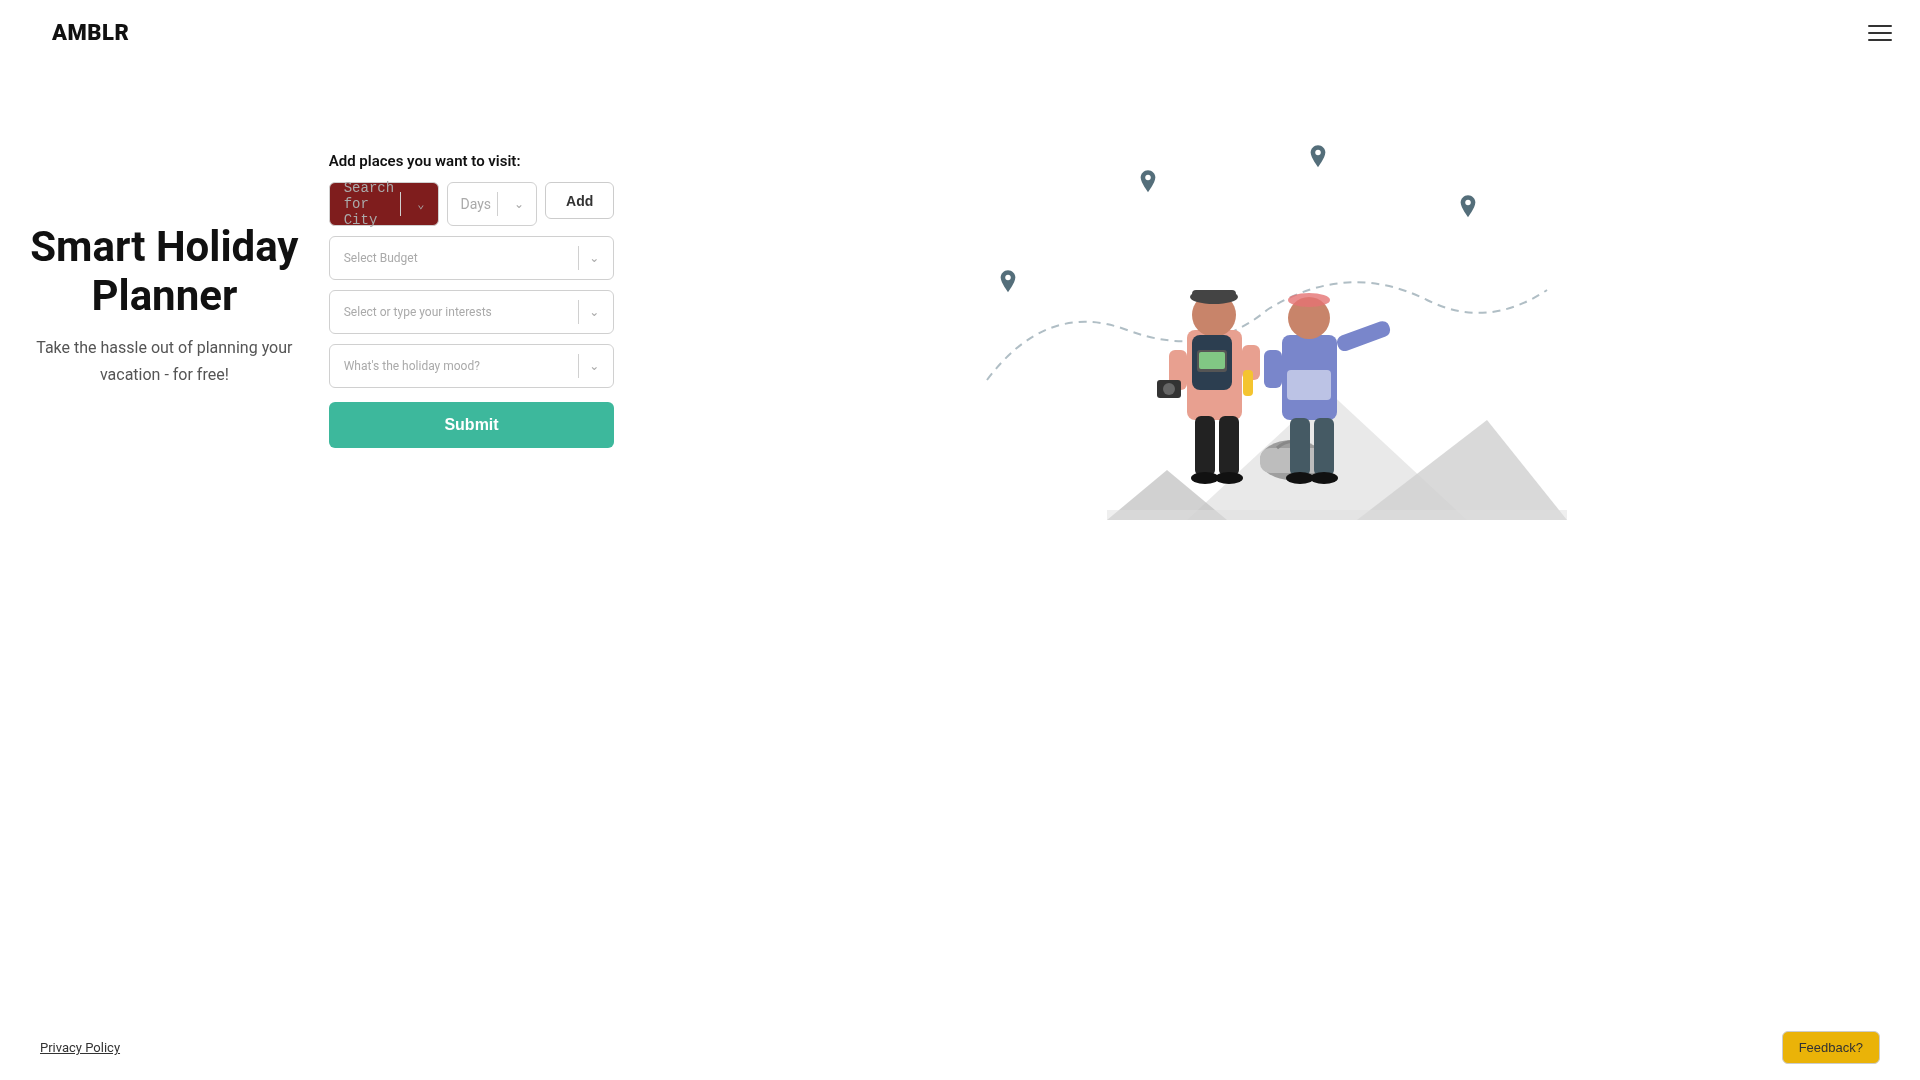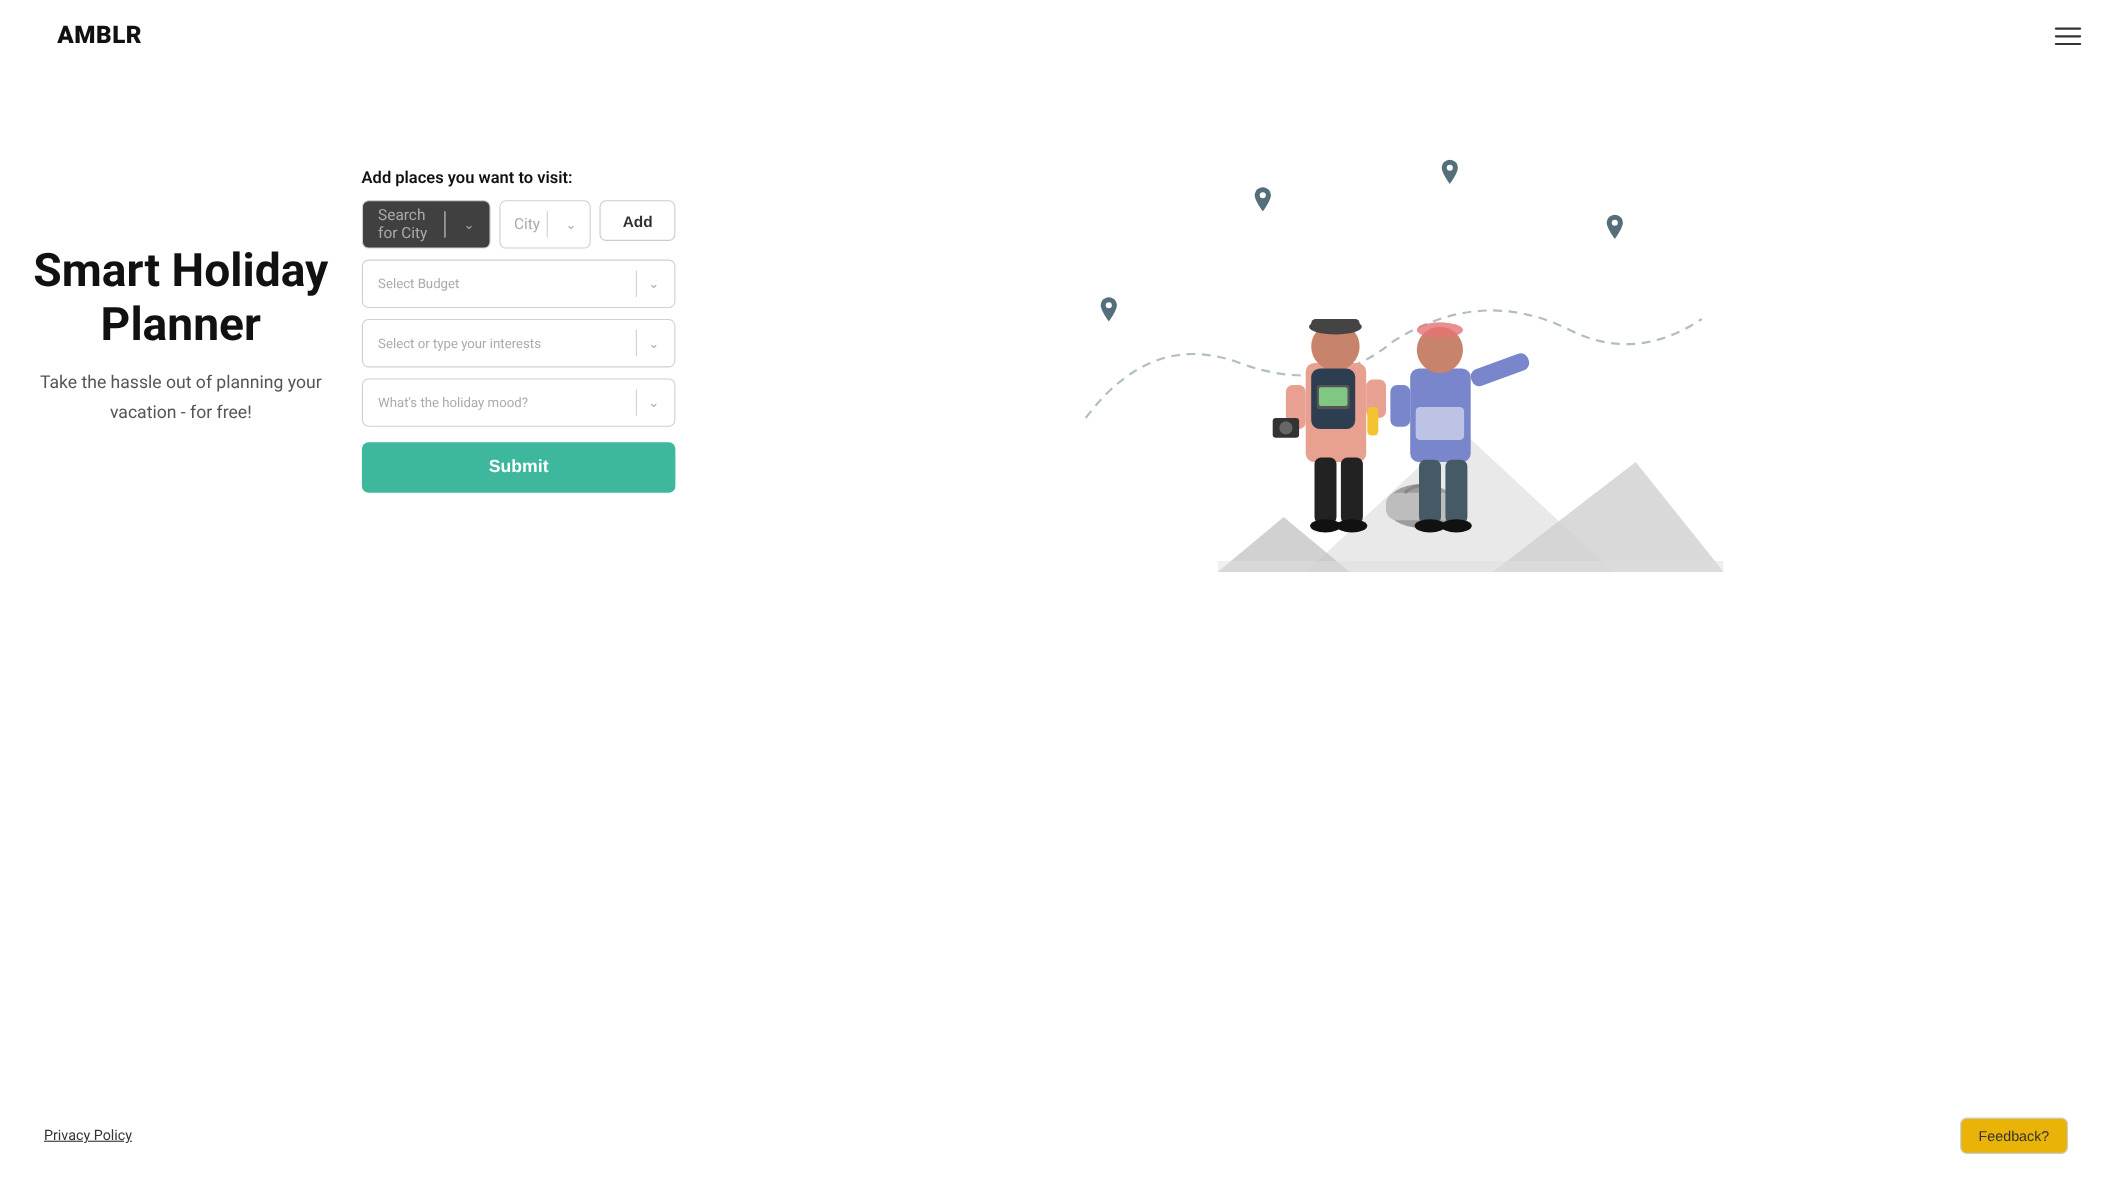--- a/index.html
+++ b/index.html
@@ -104,23 +104,24 @@
     }
 
     .city-select {
       flex: 1;
       display: flex;
       align-items: center;
       border: 1.5px solid #d0d0d0;
       border-radius: 6px;
       padding: 0 14px;
       height: 44px;
-      background: #404040;
+      background: #7f1d1d;
       cursor: pointer;
       position: relative;
+      font-family: Liberation Mono, monospace;
     }
 
     .city-select .select-text {
       flex: 1;
       font-size: 14px;
       color: #aaa;
     }
 
     .city-select .chevron {
       color: #aaa;
@@ -256,21 +257,21 @@
       bottom: 0;
       left: 50%;
       transform: translateX(-50%);
       width: 320px;
       height: 300px;
     }
 
     
     footer {
       position: fixed;
-      bottom: 15px;
+      bottom: 0;
       left: 0;
       width: 100%;
       display: flex;
       justify-content: space-between;
       align-items: center;
       padding: 16px 40px;
       background: #fff;
     }
 
     .privacy-link {
@@ -323,21 +324,21 @@
     <label class="form-label">Add places you want to visit:</label>
 
     
     <div class="city-days-row">
       <div class="city-select">
         <span class="select-text">Search for City</span>
         <div class="separator"></div>
         <span class="chevron">⌄</span>
       </div>
       <div class="days-select">
-        <span class="select-text">City</span>
+        <span class="select-text">Days</span>
         <div class="separator"></div>
         <span class="chevron">⌄</span>
       </div>
       <button class="add-button">Add</button>
     </div>
 
     
     <div class="select-row">
       <span class="select-text">Select Budget</span>
       <div class="separator"></div>

